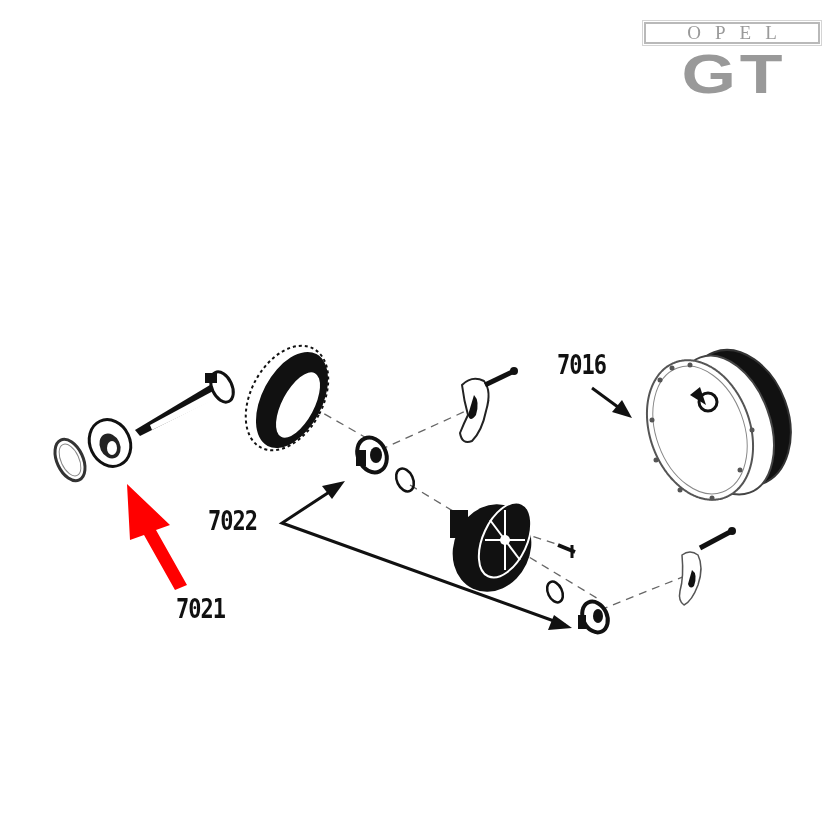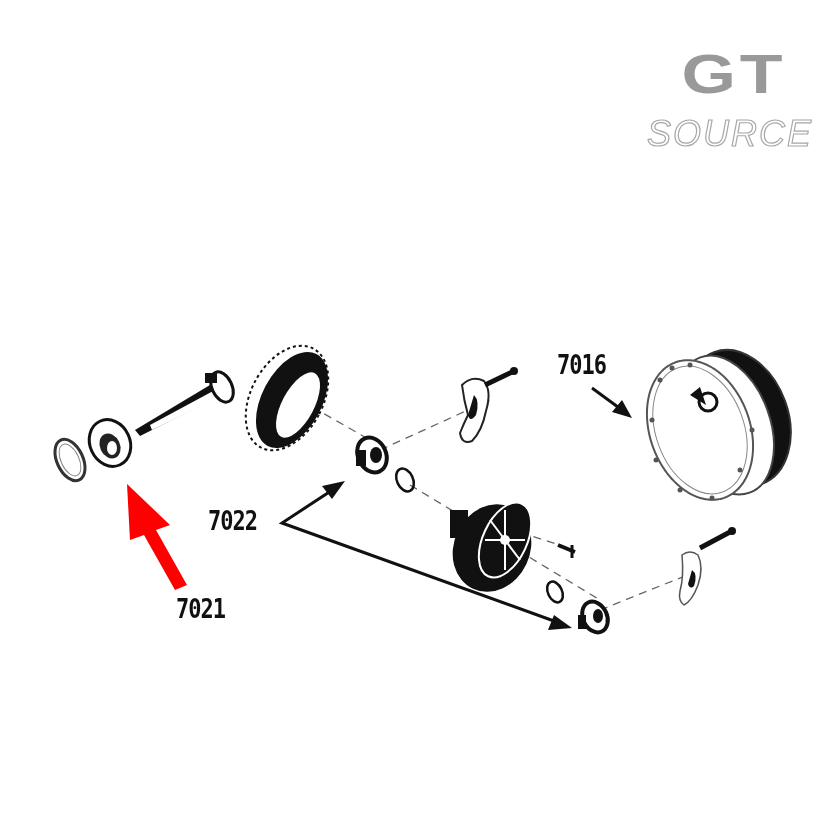--- a/index.html
+++ b/index.html
@@ -8,22 +8,22 @@
   .logo-opel { position:absolute; left:14px; top:4px; width:176px; height:22px; border:2px solid #b9b9b9; box-sizing:border-box; text-align:center; font-family:"Liberation Serif", serif; font-size:19px; letter-spacing:14px; color:#9a9a9a; line-height:18px; padding-left:14px; outline:1px solid #d4d4d4; outline-offset:1px; }
   .logo-gt { position:absolute; left:8px; top:30px; width:192px; text-align:center; font-family:"Liberation Sans", sans-serif; font-weight:bold; font-size:70px; line-height:68px; color:#999999; letter-spacing:4px; transform:scaleY(0.78); transform-origin:top; }
   .logo-source { position:absolute; left:0px; top:96px; width:200px; text-align:center; font-family:"Liberation Sans", sans-serif; font-style:italic; font-size:36px; letter-spacing:2px; color:#ffffff; -webkit-text-stroke:1.2px #a8a8a8; line-height:40px; }
   .label { position:absolute; font-family:"DejaVu Sans Mono", monospace; font-weight:bold; font-size:22px; color:#111; transform:scaleY(1.2); letter-spacing:-1px; }
   svg.diagram { position:absolute; left:0; top:0; }
 </style>
 </head>
 <body>
 
 <div class="logo">
+  <div class="logo-opel">OPEL</div>
   <div class="logo-gt">GT</div>
-  <div class="logo-source">SOURCE</div>
 </div>
 
 <svg class="diagram" width="840" height="840" viewBox="0 0 840 840">
 
   <g stroke="#666" stroke-width="1.3" stroke-dasharray="8,6" fill="none">
     <line x1="300" y1="400" x2="370" y2="440"></line>
     <line x1="380" y1="450" x2="490" y2="400"></line>
     <line x1="410" y1="485" x2="600" y2="600"></line>
     <line x1="600" y1="610" x2="700" y2="570"></line>
     <line x1="480" y1="520" x2="560" y2="545"></line>

